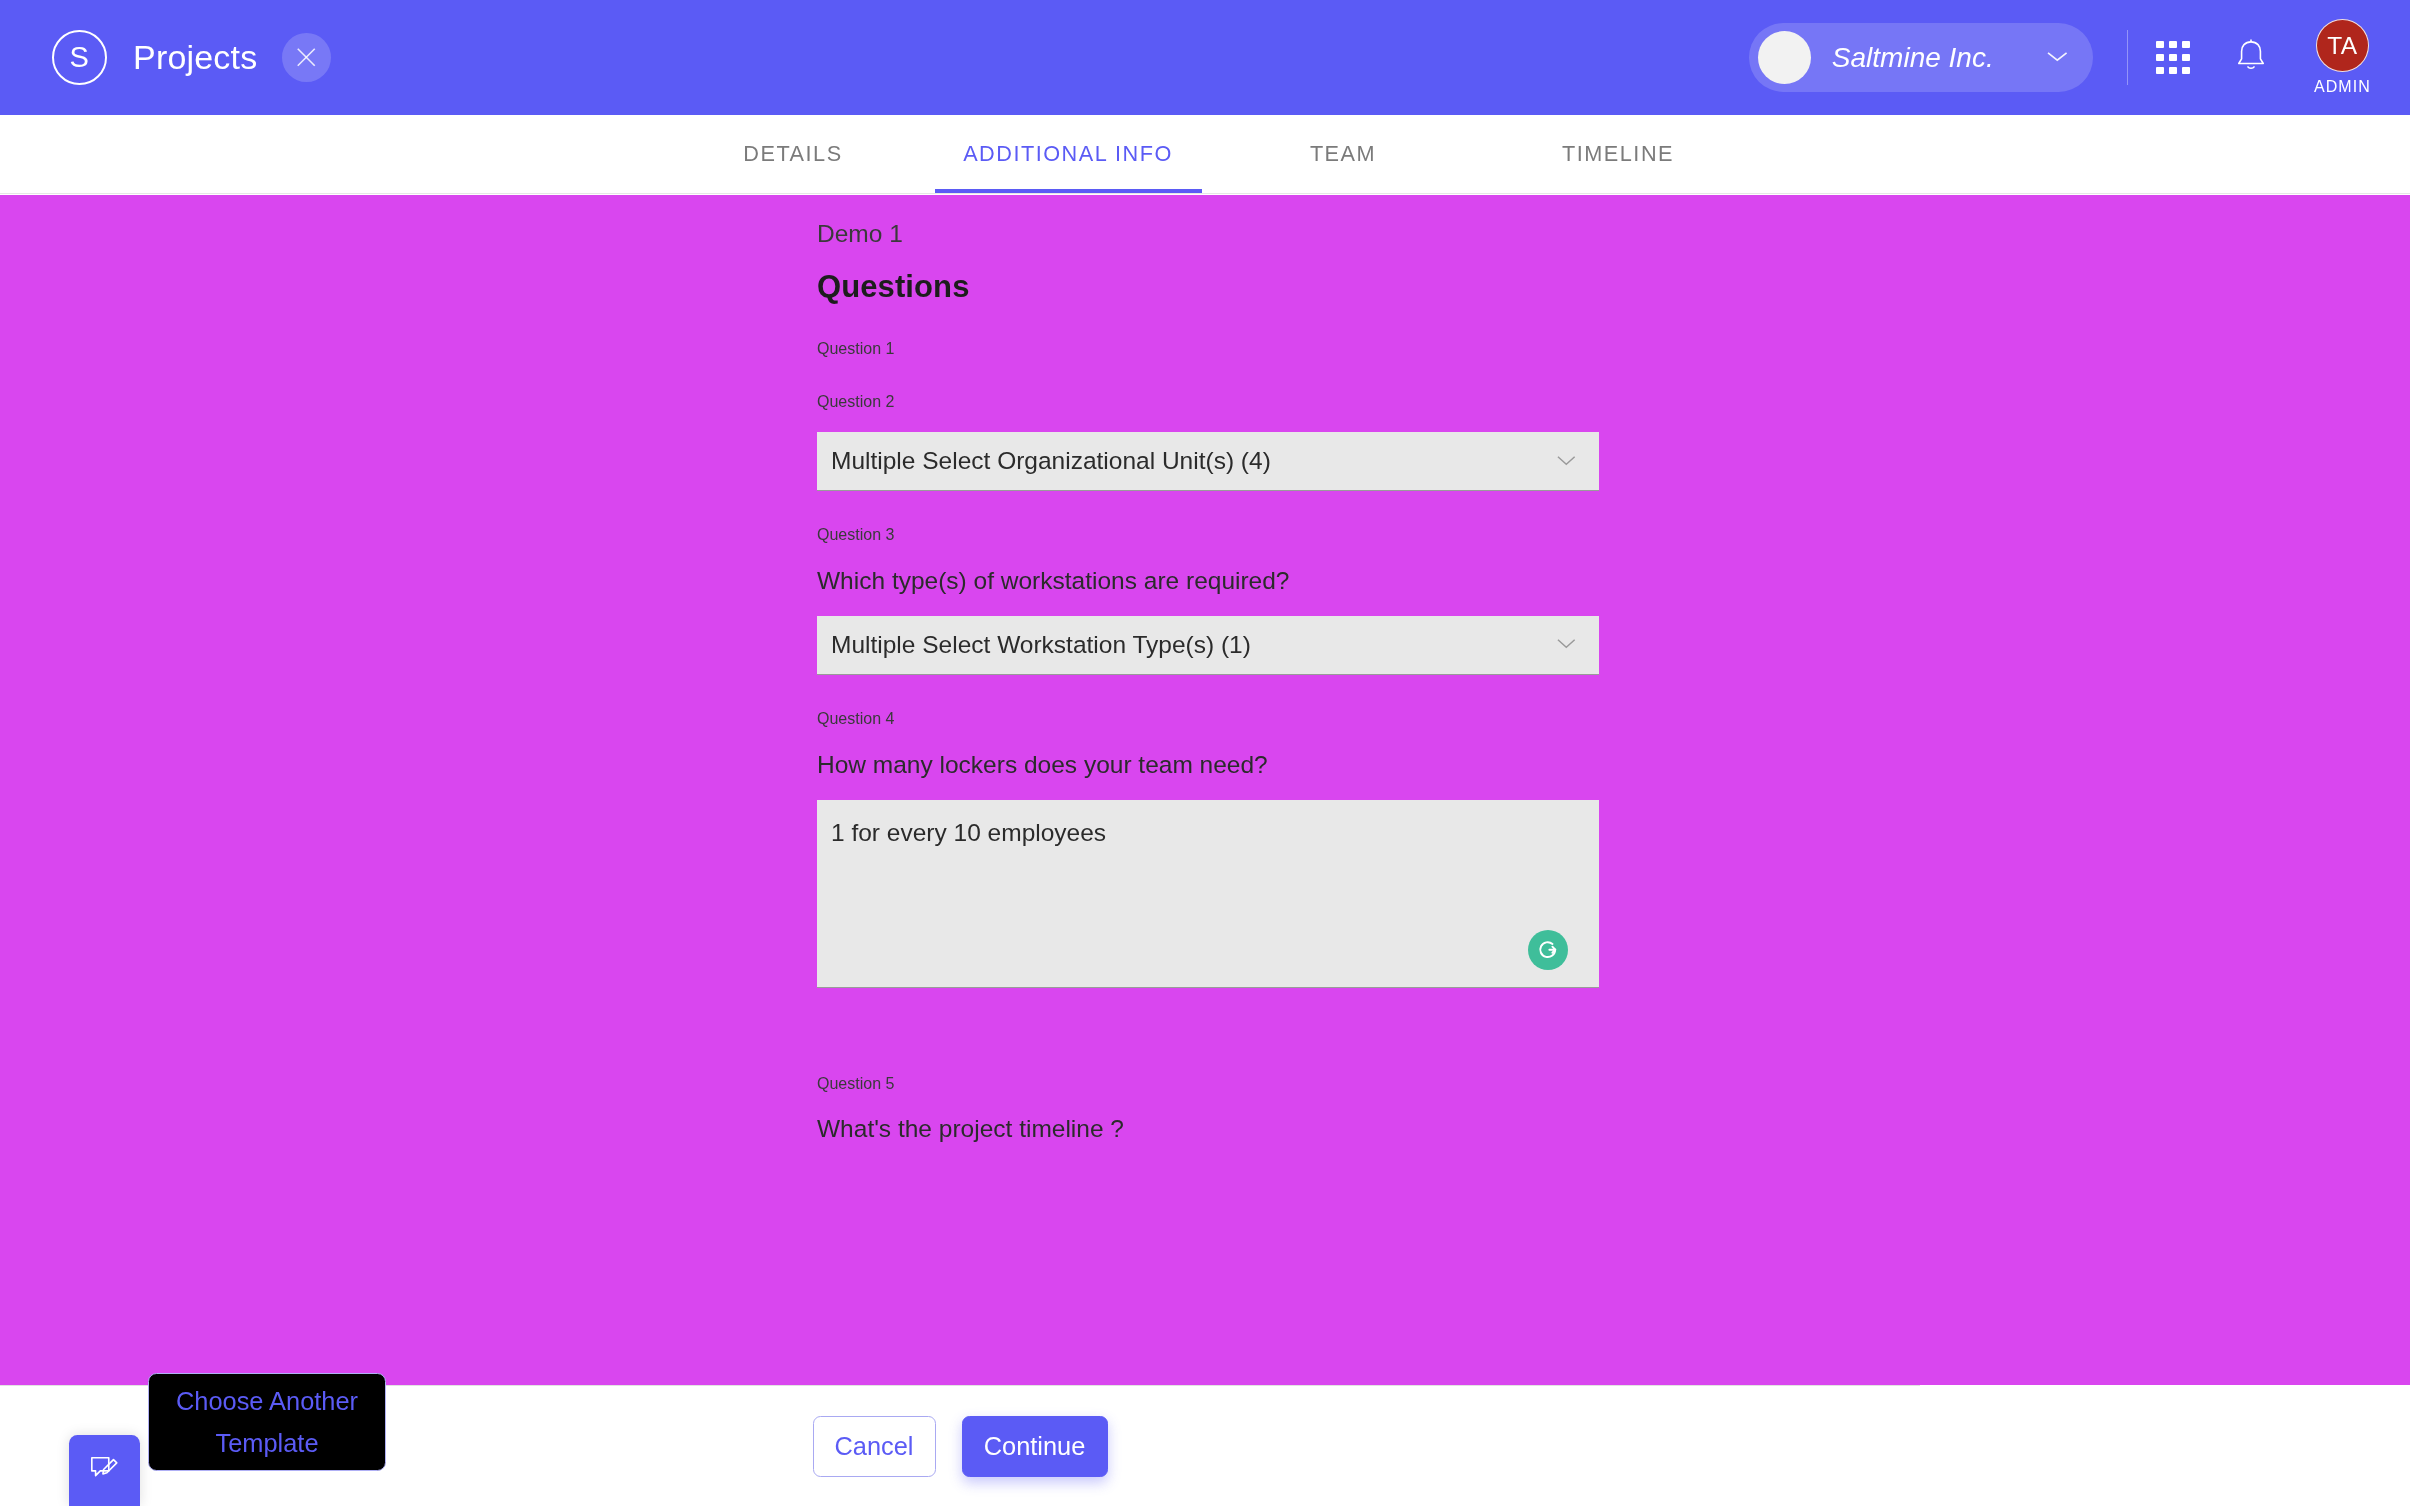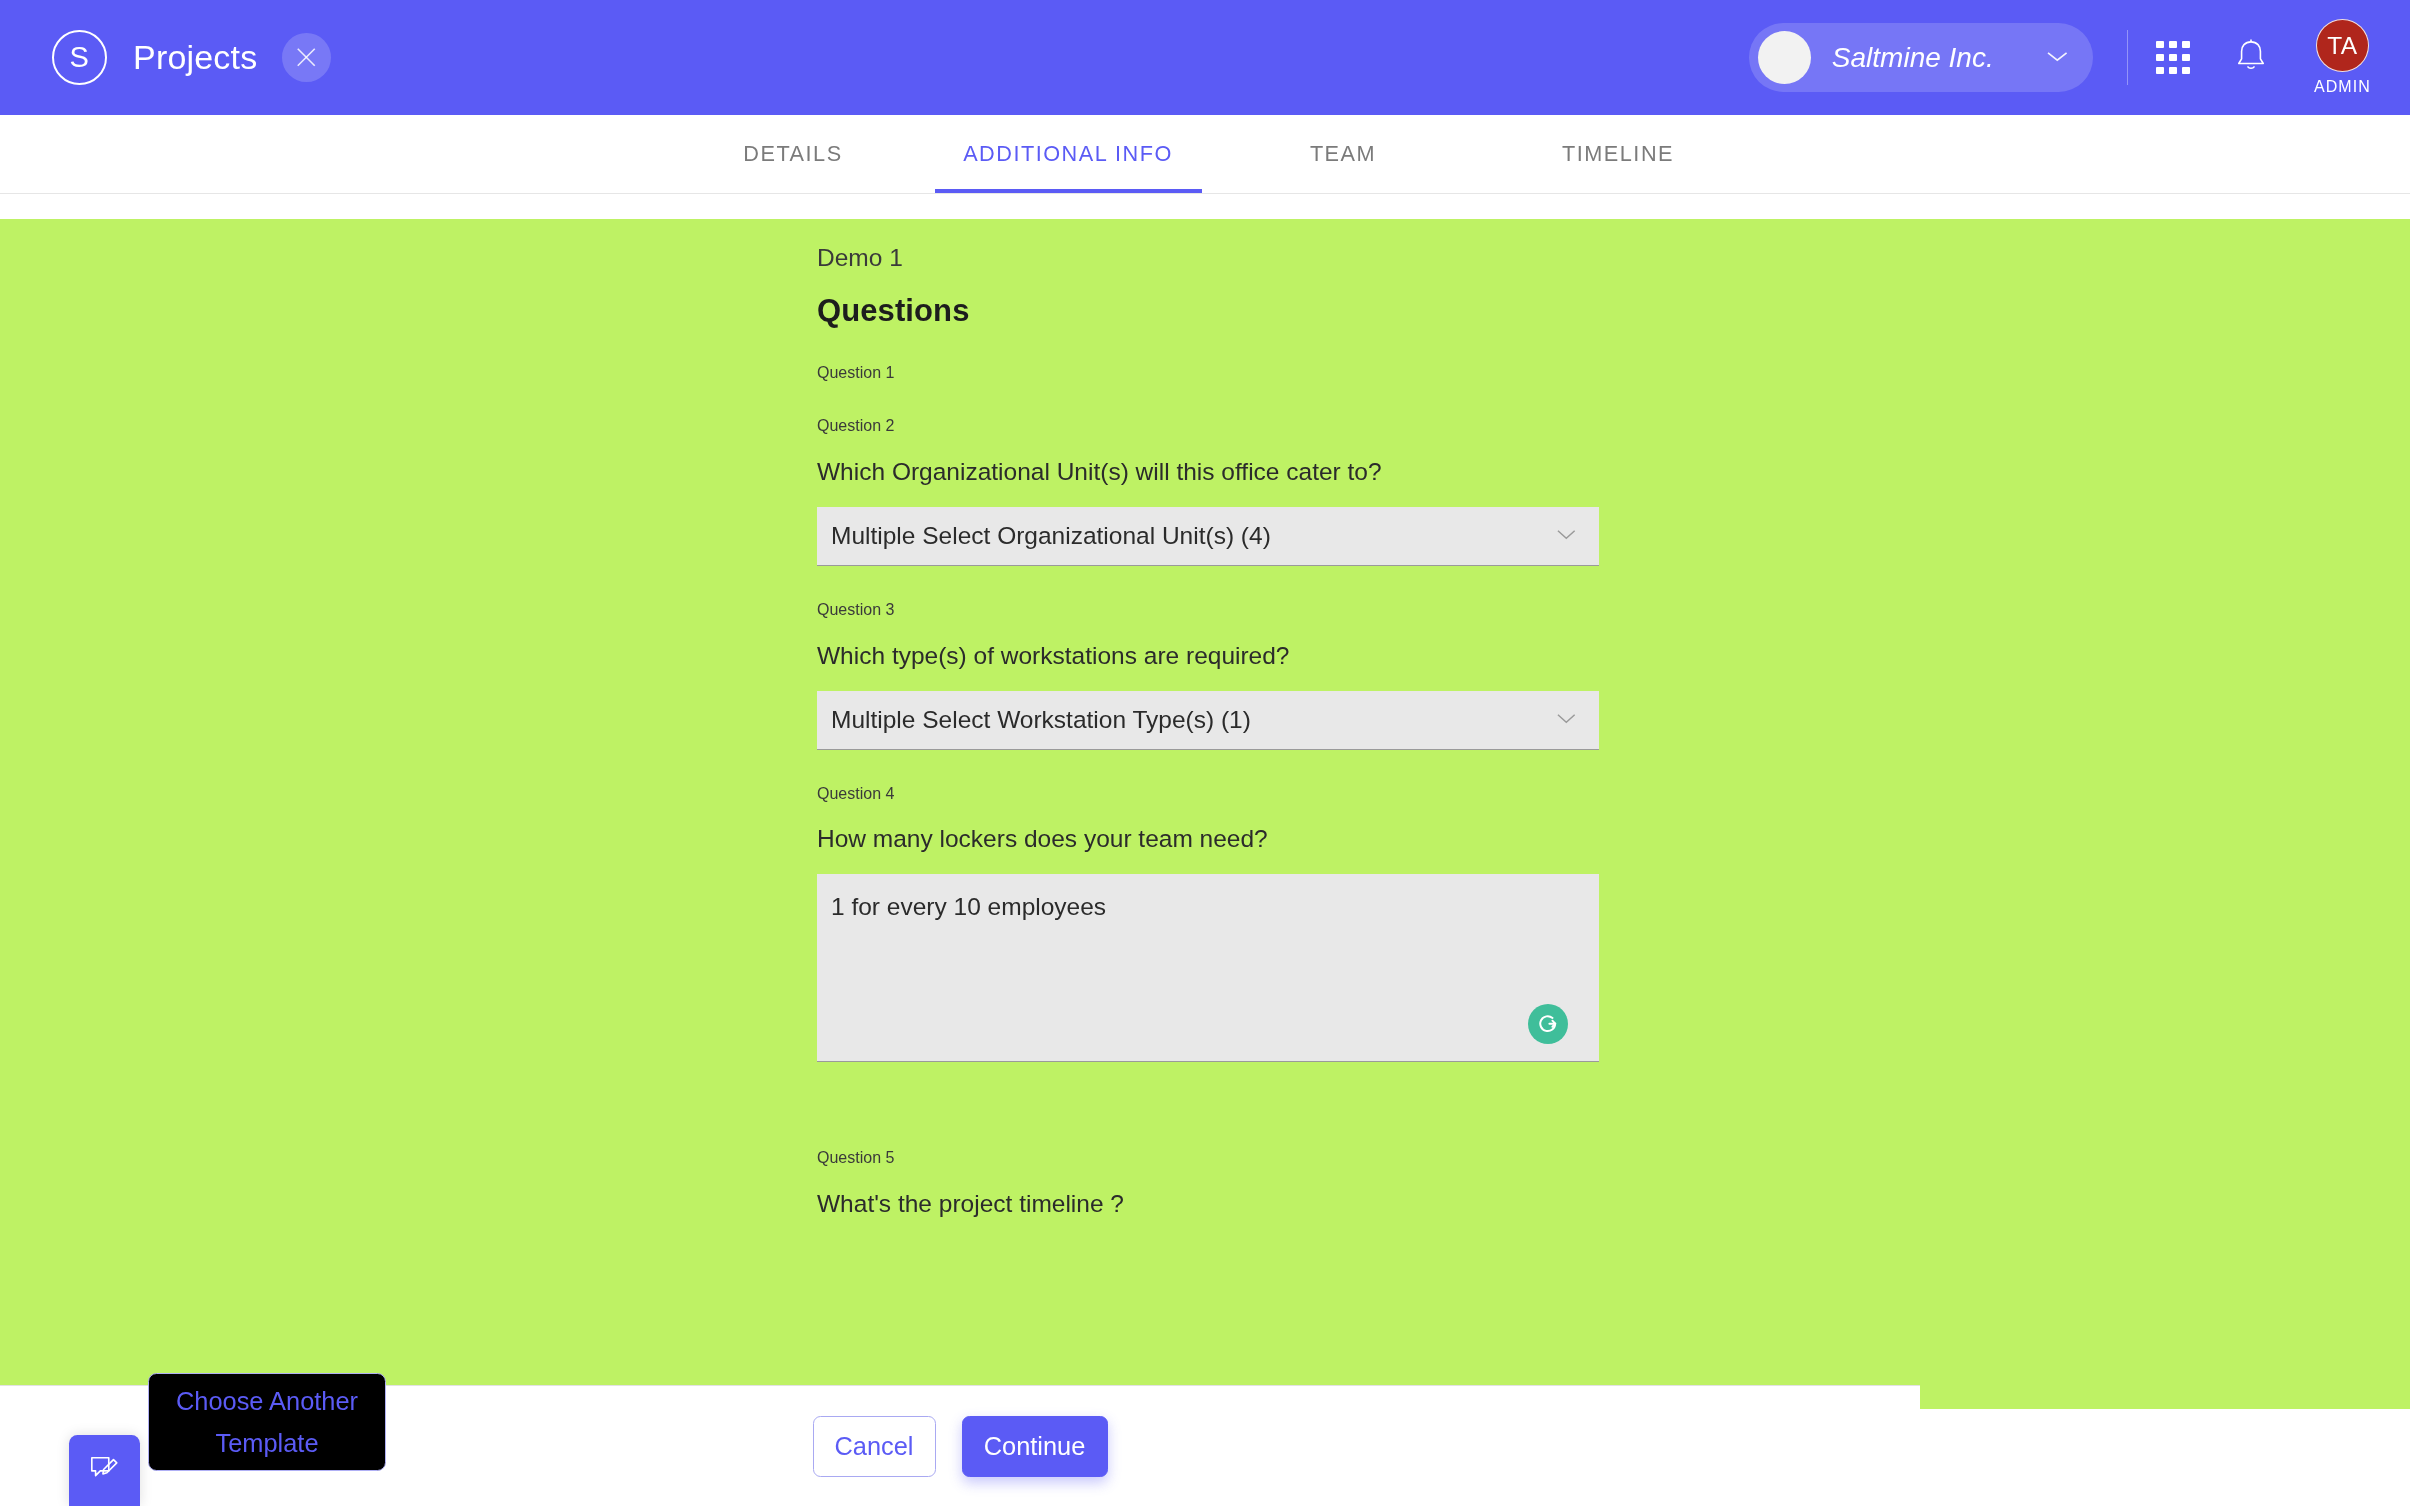--- a/index.html
+++ b/index.html
@@ -182,22 +182,21 @@
     background: #5B5BF5;
   }
 
   
   .content-scroll {
     position: absolute;
     top: 195px; left: 0;
     width: 2411px;
     height: 1190px;
     overflow: hidden;
-    background: #bef264;
-    margin-top: 24px;
+    background: #d946ef;
   }
 
   .form-col {
     width: 782px;
     margin-left: 817px;
     padding-top: 25.4px;
   }
 
   .proj-name {
     font-size: 24.5px;
@@ -428,21 +427,20 @@
 
     <div class="proj-name">Demo 1</div>
     <div class="section-title">Questions</div>
 
     <div class="q-block">
       <div class="q-label">Question 1</div>
     </div>
 
     <div class="q-block">
       <div class="q-label">Question 2</div>
-      <div class="q-text">Which Organizational Unit(s) will this office cater to?</div>
       <div class="select-filled">
         <span class="sel-val">Multiple Select Organizational Unit(s) (4)</span>
         <span>
           <svg width="22.6" height="13" viewBox="0 0 24 14">
             <polyline points="3,3 12,11 21,3" fill="none" stroke="#9a9a9a" stroke-width="1.6"></polyline>
           </svg>
         </span>
       </div>
     </div>
 

